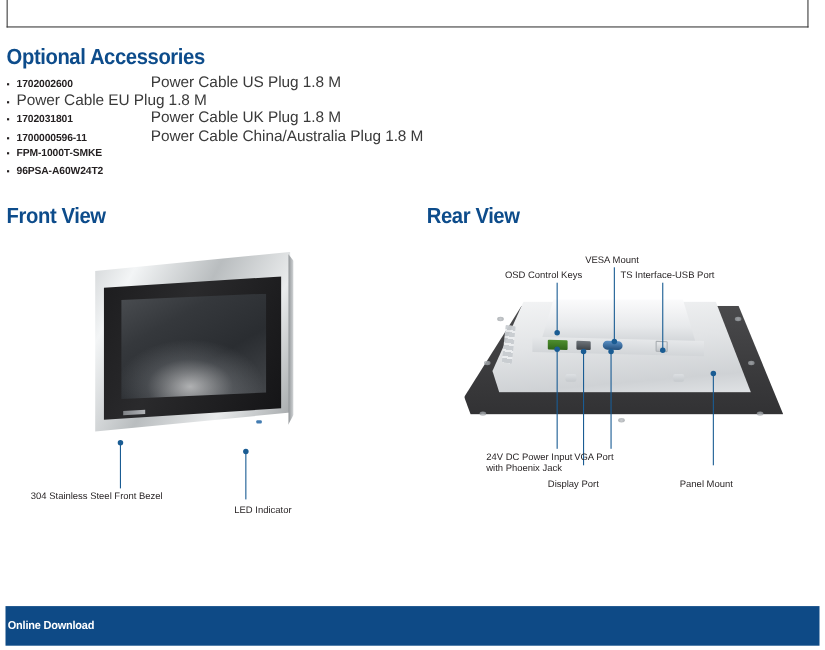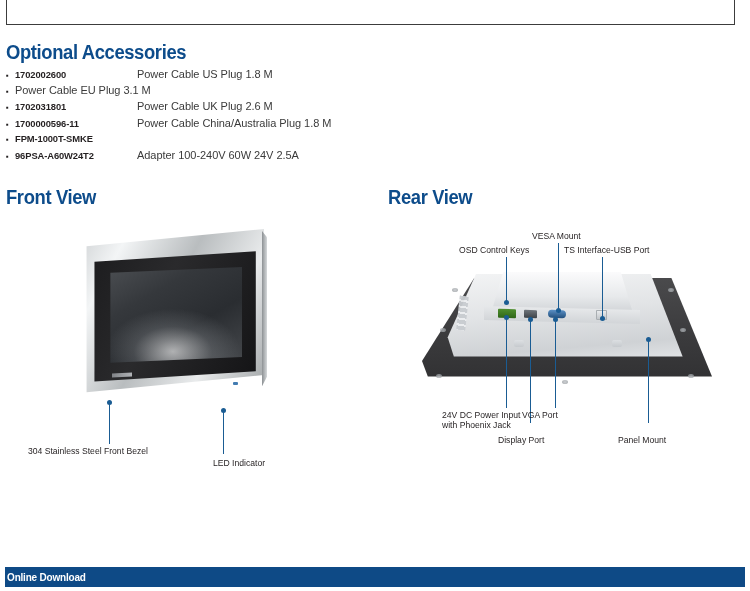--- a/index.html
+++ b/index.html
@@ -48,21 +48,21 @@
   .bullet {
     width:9px; flex:0 0 9px;
     color:#231f20; font-size:8px; line-height:16.2px;
   }
   .acc-sku {
     width:122px; flex:0 0 122px;
     font-weight:bold; font-size:9.4px; letter-spacing:-0.1px;
     color:#231f20;
   }
   .acc-desc {
-    font-size:11px; color:#3a3a3a; letter-spacing:-0.05px;
+    font-size:14px; color:#3a3a3a; letter-spacing:-0.05px;
   }
 
   
   #front-figure { position:absolute; left:0; top:212px; width:380px; height:260px; }
   #rear-figure  { position:absolute; left:380px; top:212px; width:370px; height:260px; }
 
   
   .callout-line { position:absolute; background:#1a5c93; width:1.3px; }
   .callout-dot {
     position:absolute; width:5px; height:5px; border-radius:50%;
@@ -154,23 +154,23 @@
     background:radial-gradient(circle,#b9bdc1,#8d9296);
     opacity:0.75;
   }
   .ru-vesa {
     position:absolute; width:10px; height:7px; border-radius:2px;
     background:linear-gradient(180deg,#dfe2e5,#c3c7cb); opacity:0.8;
   }
 
   
   #footer-bar {
-    position:absolute; left:5px; top:551px; width:740px; height:20px;
+    position:absolute; left:5px; top:551px; width:740px; height:36px;
     background:#0e4a86;
-    display:flex; align-items:center; justify-content:flex-start;margin-top:16px;
+    display:flex; align-items:center; justify-content:flex-start;
   }
   #online-download-label {
     color:#ffffff; font-weight:bold; font-size:10.5px;
     letter-spacing:-0.2px; margin-right:6px;
     font-stretch:condensed; transform:scaleX(0.95);
   }
   #download-url-box {
     background:#ffffff; height:17px; width:182px; margin-right:33px;
     display:flex; align-items:center; padding-left:6px;
   }
@@ -186,40 +186,39 @@
 <div id="accessories-head" class="section-head">Optional Accessories</div>
 
 <ul id="accessories-list">
   <li>
     <span class="bullet">▪</span>
     <span class="acc-sku">1702002600</span>
     <span class="acc-desc">Power Cable US Plug 1.8 M</span>
   </li>
   <li>
     <span class="bullet">▪</span>
-    <span class="acc-desc">Power Cable EU Plug 3.1 M</span>
+    <span class="acc-desc">Power Cable EU Plug 1.8 M</span>
   </li>
   <li>
     <span class="bullet">▪</span>
     <span class="acc-sku">1702031801</span>
-    <span class="acc-desc">Power Cable UK Plug 2.6 M</span>
+    <span class="acc-desc">Power Cable UK Plug 1.8 M</span>
   </li>
   <li>
     <span class="bullet">▪</span>
     <span class="acc-sku">1700000596-11</span>
     <span class="acc-desc">Power Cable China/Australia Plug 1.8 M</span>
   </li>
   <li>
     <span class="bullet">▪</span>
     <span class="acc-sku">FPM-1000T-SMKE</span>
   </li>
   <li>
     <span class="bullet">▪</span>
     <span class="acc-sku">96PSA-A60W24T2</span>
-    <span class="acc-desc">Adapter 100-240V 60W 24V 2.5A</span>
   </li>
 </ul>
 
 <div id="front-view-head" class="section-head">Front View</div>
 
 <div id="front-figure">
 
   <div id="front-monitor">
     <div id="fm-bezel"></div>
     <div id="fm-edge"></div>

